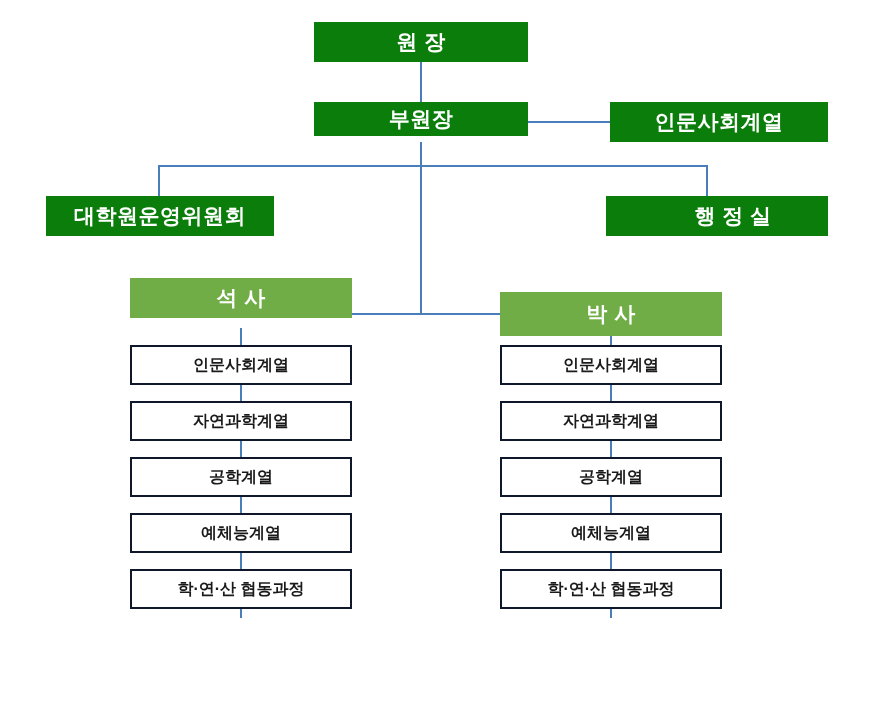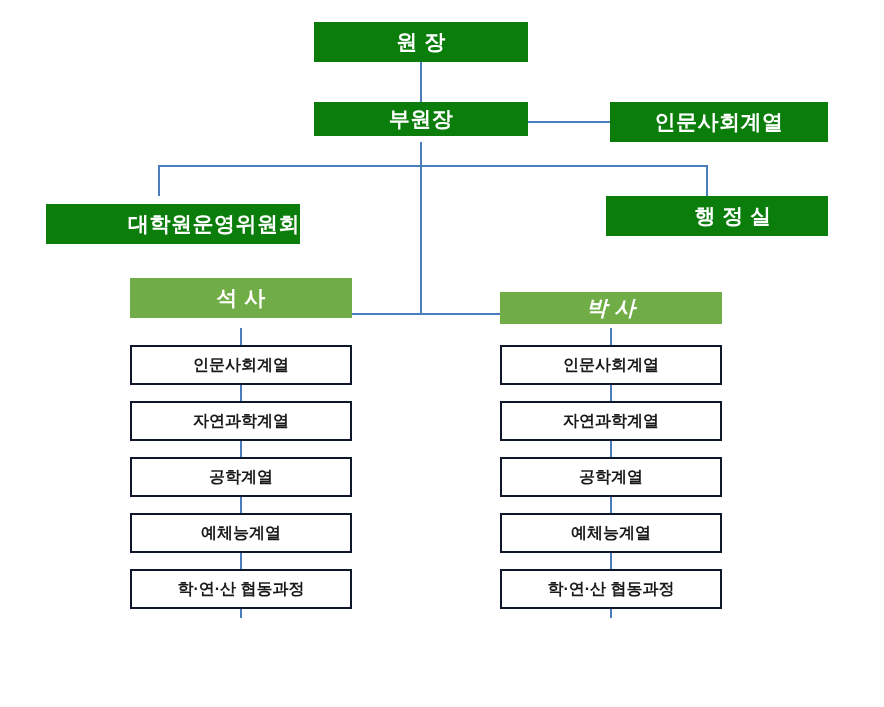--- a/index.html
+++ b/index.html
@@ -91,21 +91,21 @@
   </div>
 
   <div class="box green-dark" style="left:314px; top:102px; width:214px; height:34px;">
     <span>부원장</span>
   </div>
 
   <div class="box green-dark" style="left:610px; top:102px; width:218px; height:40px;">
     <span>인문사회계열</span>
   </div>
 
-  <div class="box green-dark" style="left:46px; top:204px; width:254px; height:40px;justify-content:flex-end;">
+  <div class="box green-dark" style="left:46px; top:196px; width:228px; height:40px;">
     <span>대학원운영위원회</span>
   </div>
 
   <div class="box green-dark" style="left:606px; top:196px; width:222px; height:40px;padding-left:32px;">
     <span>행 정 실</span>
   </div>
 
   <div class="box green-light" style="left:130px; top:278px; width:222px; height:40px;">
     <span>석  사</span>
   </div>
@@ -119,21 +119,21 @@
   <div class="box outline" style="left:130px; top:457px; width:222px; height:40px;">
     <span>공학계열</span>
   </div>
   <div class="box outline" style="left:130px; top:513px; width:222px; height:40px;">
     <span>예체능계열</span>
   </div>
   <div class="box outline" style="left:130px; top:569px; width:222px; height:40px;">
     <span>학·연·산 협동과정</span>
   </div>
 
-  <div class="box green-light" style="left:500px; top:292px; width:222px; height:32px;font-style:italic;">
+  <div class="box green-light" style="left:500px; top:292px; width:222px; height:44px;">
     <span>박  사</span>
   </div>
 
   <div class="box outline" style="left:500px; top:345px; width:222px; height:40px;">
     <span>인문사회계열</span>
   </div>
   <div class="box outline" style="left:500px; top:401px; width:222px; height:40px;">
     <span>자연과학계열</span>
   </div>
   <div class="box outline" style="left:500px; top:457px; width:222px; height:40px;">

